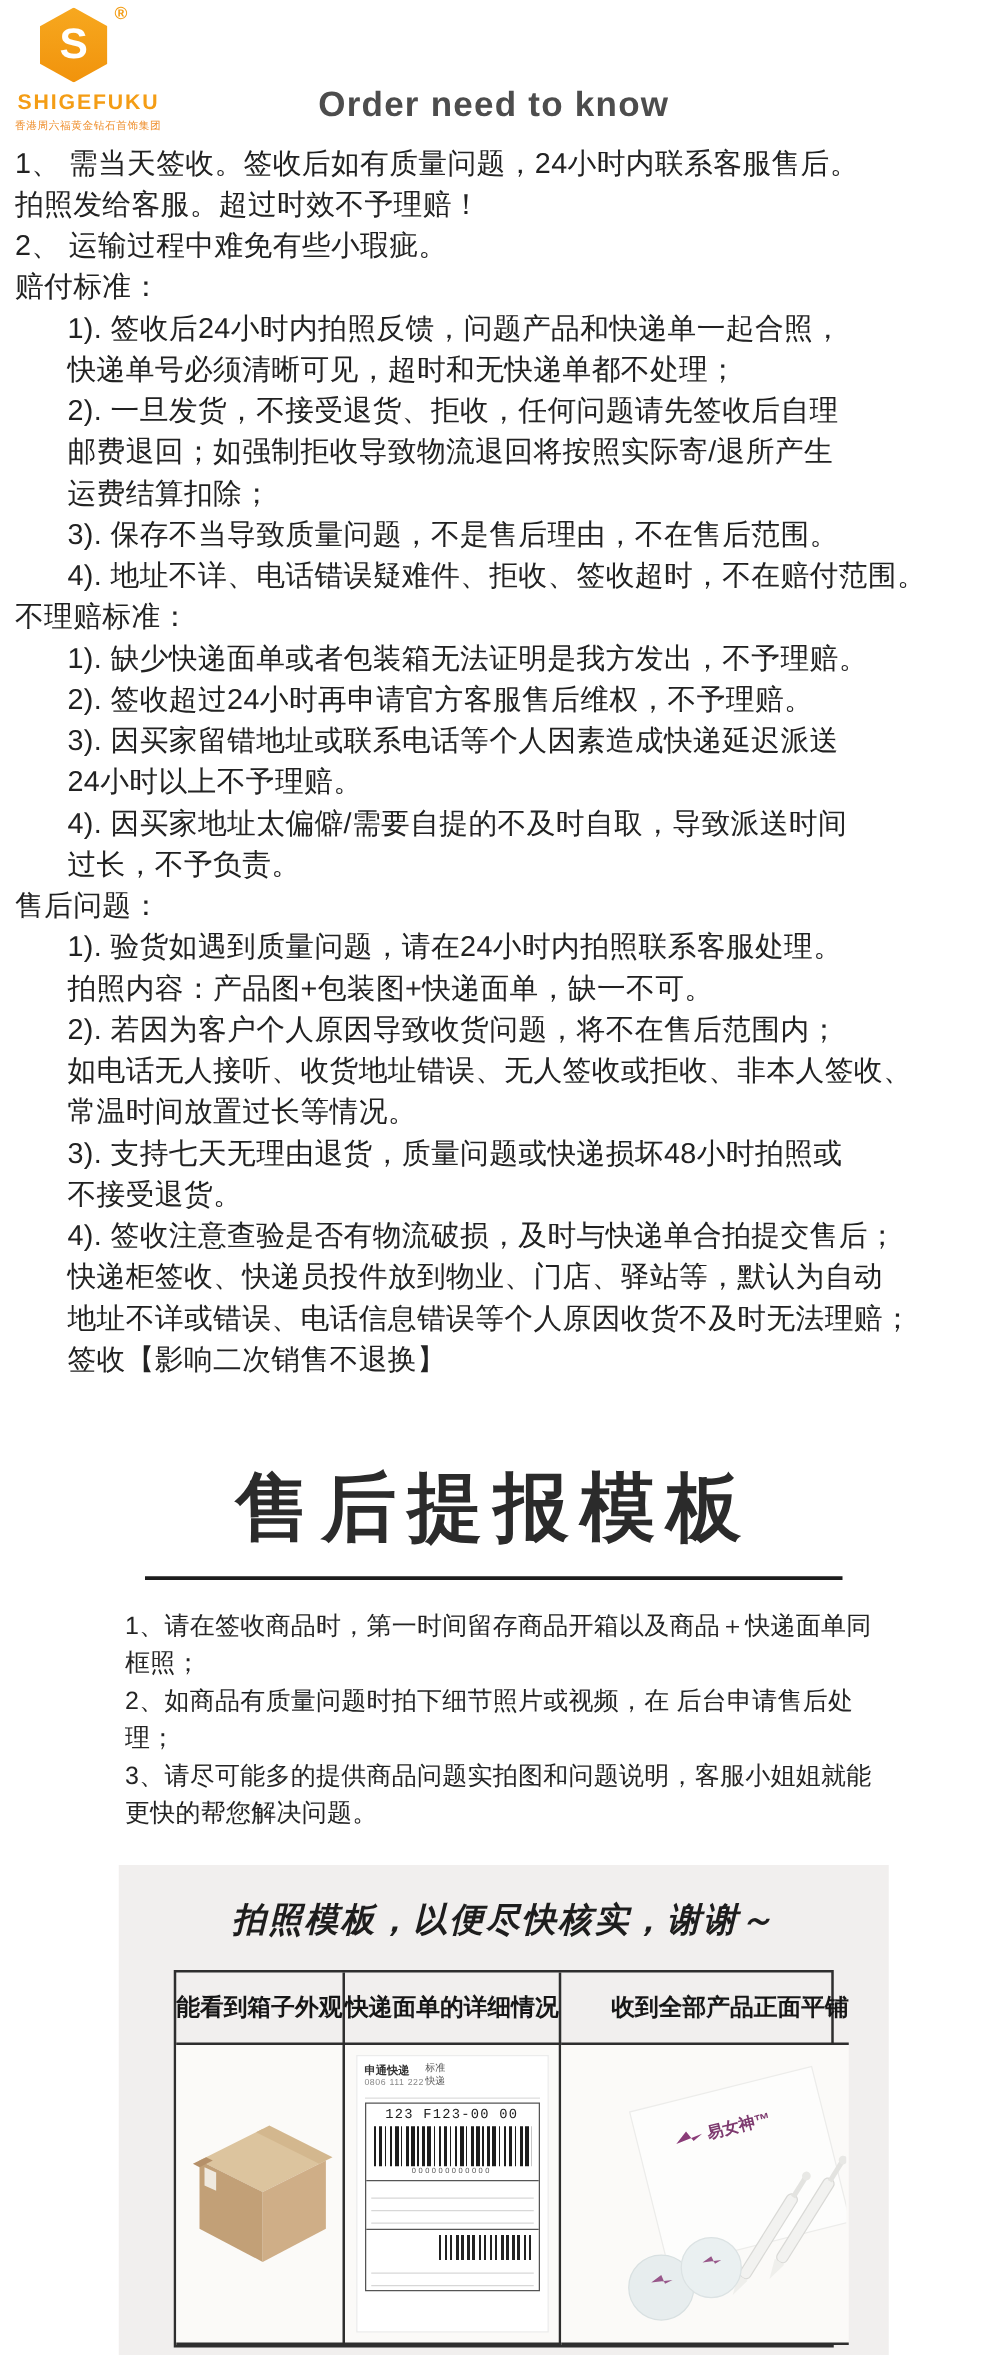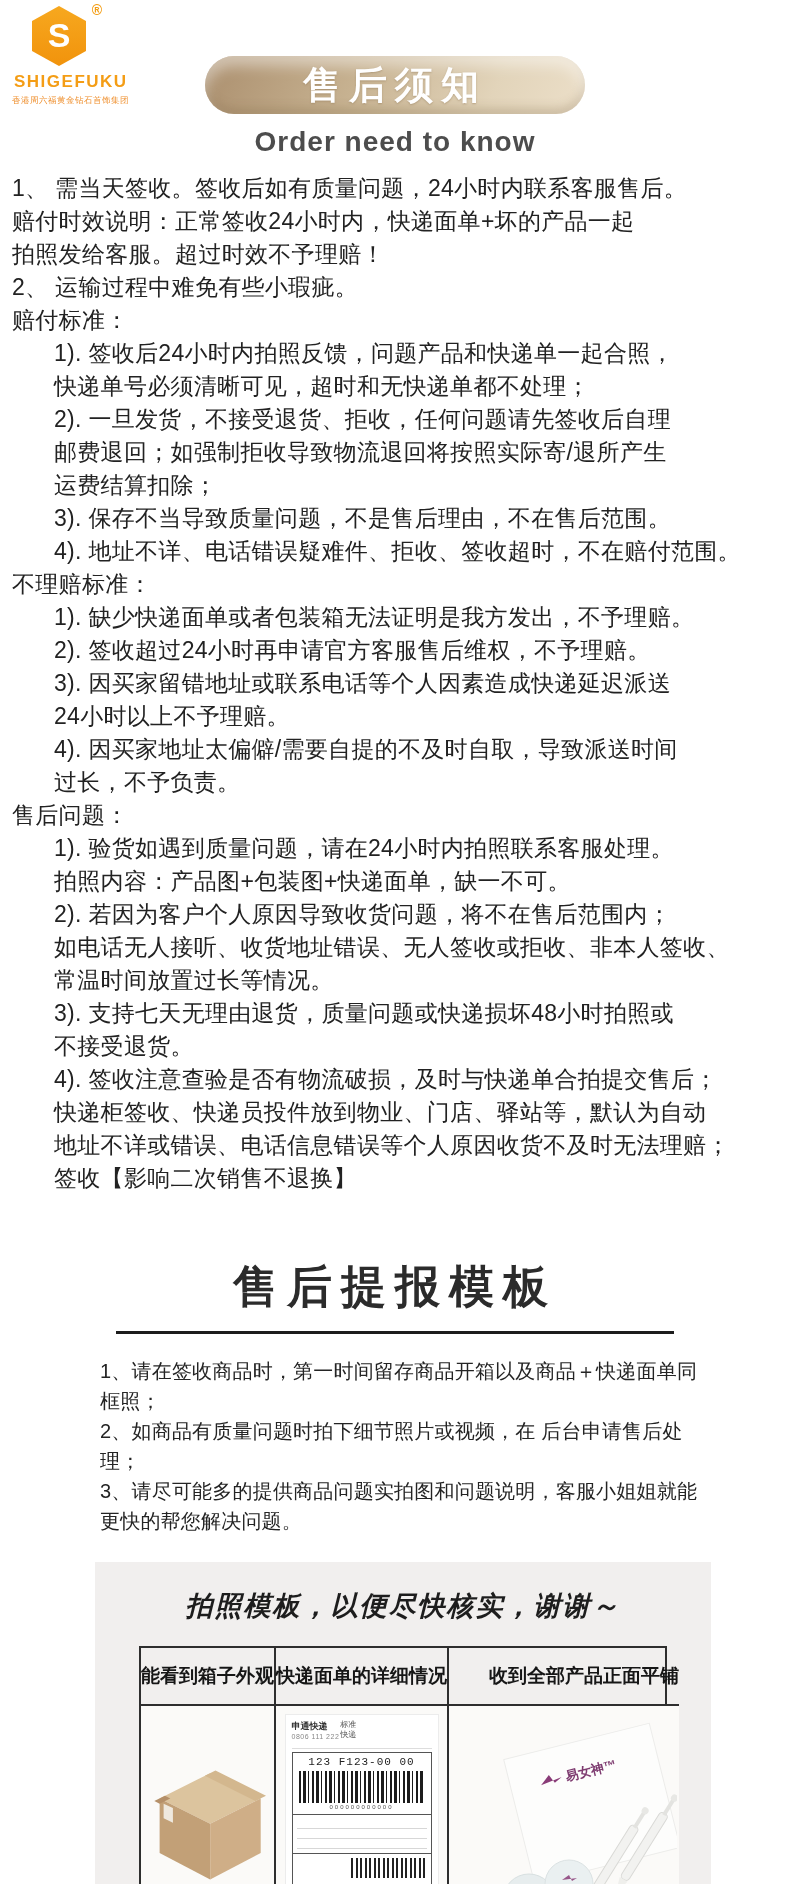--- a/index.html
+++ b/index.html
@@ -27,21 +27,21 @@
     box-shadow:inset 0 10px 14px rgba(255,255,255,.45), inset 0 -6px 10px rgba(120,95,60,.25);
     color:#fff;font-size:38px;font-weight:bold;letter-spacing:8px;
     text-shadow:0 1px 2px rgba(140,115,80,.45);
   }
   .hero-sub{margin-top:12px;color:#4d4d4d;font-size:28px;font-weight:bold;letter-spacing:1px;}
   
   .notice{margin:14px 0 0 12px;}
   .ln{font-size:23px;line-height:33px;letter-spacing:.3px;white-space:nowrap;color:#222;}
   .ln.ind{padding-left:42px;}
   
-  .report-title{margin-top:62px;text-align:center;font-size:45px;font-weight:600;letter-spacing:9px;color:#2b2b2b;}
+  .report-title{margin-top:62px;text-align:center;font-size:60px;font-weight:600;letter-spacing:9px;color:#2b2b2b;}
   .report-rule{width:558px;height:3px;background:#1c1c1c;margin:14px auto 22px auto;}
   .tips{width:600px;margin:0 0 0 100px;}
   .tip{font-size:20px;line-height:30px;color:#242424;letter-spacing:.2px;}
   
   .panel{
     width:616px;margin:26px 0 0 95px;background:#f1efee;padding:26px 0 26px 0;
   }
   .panel-title{text-align:center;font-size:27px;font-weight:bold;color:#1d1d1d;letter-spacing:2px;font-style:italic;}
   .ptable{
     width:524px;margin:22px auto 0 auto;border:2px solid #2e2e2e;background:#f1efee;
@@ -80,27 +80,25 @@
     <div class="hex">
       <span>S</span>
     </div>
     <div class="reg">®</div>
   </div>
   <div class="brand-name">SHIGEFUKU</div>
   <div class="brand-tag">香港周六福黄金钻石首饰集团</div>
 </div>
 
 <div class="hero">
-  <div class="hero-pill">售后须知</div>
   <div class="hero-sub">Order need to know</div>
 </div>
 
 <div class="notice">
   <div class="ln">1、 需当天签收。签收后如有质量问题，24小时内联系客服售后。</div>
-  <div class="ln">赔付时效说明：正常签收24小时内，快递面单+坏的产品一起</div>
   <div class="ln">拍照发给客服。超过时效不予理赔！</div>
   <div class="ln">2、 运输过程中难免有些小瑕疵。</div>
   <div class="ln">赔付标准：</div>
   <div class="ln ind">1). 签收后24小时内拍照反馈，问题产品和快递单一起合照，</div>
   <div class="ln ind">快递单号必须清晰可见，超时和无快递单都不处理；</div>
   <div class="ln ind">2). 一旦发货，不接受退货、拒收，任何问题请先签收后自理</div>
   <div class="ln ind">邮费退回；如强制拒收导致物流退回将按照实际寄/退所产生</div>
   <div class="ln ind">运费结算扣除；</div>
   <div class="ln ind">3). 保存不当导致质量问题，不是售后理由，不在售后范围。</div>
   <div class="ln ind">4). 地址不详、电话错误疑难件、拒收、签收超时，不在赔付范围。</div>

